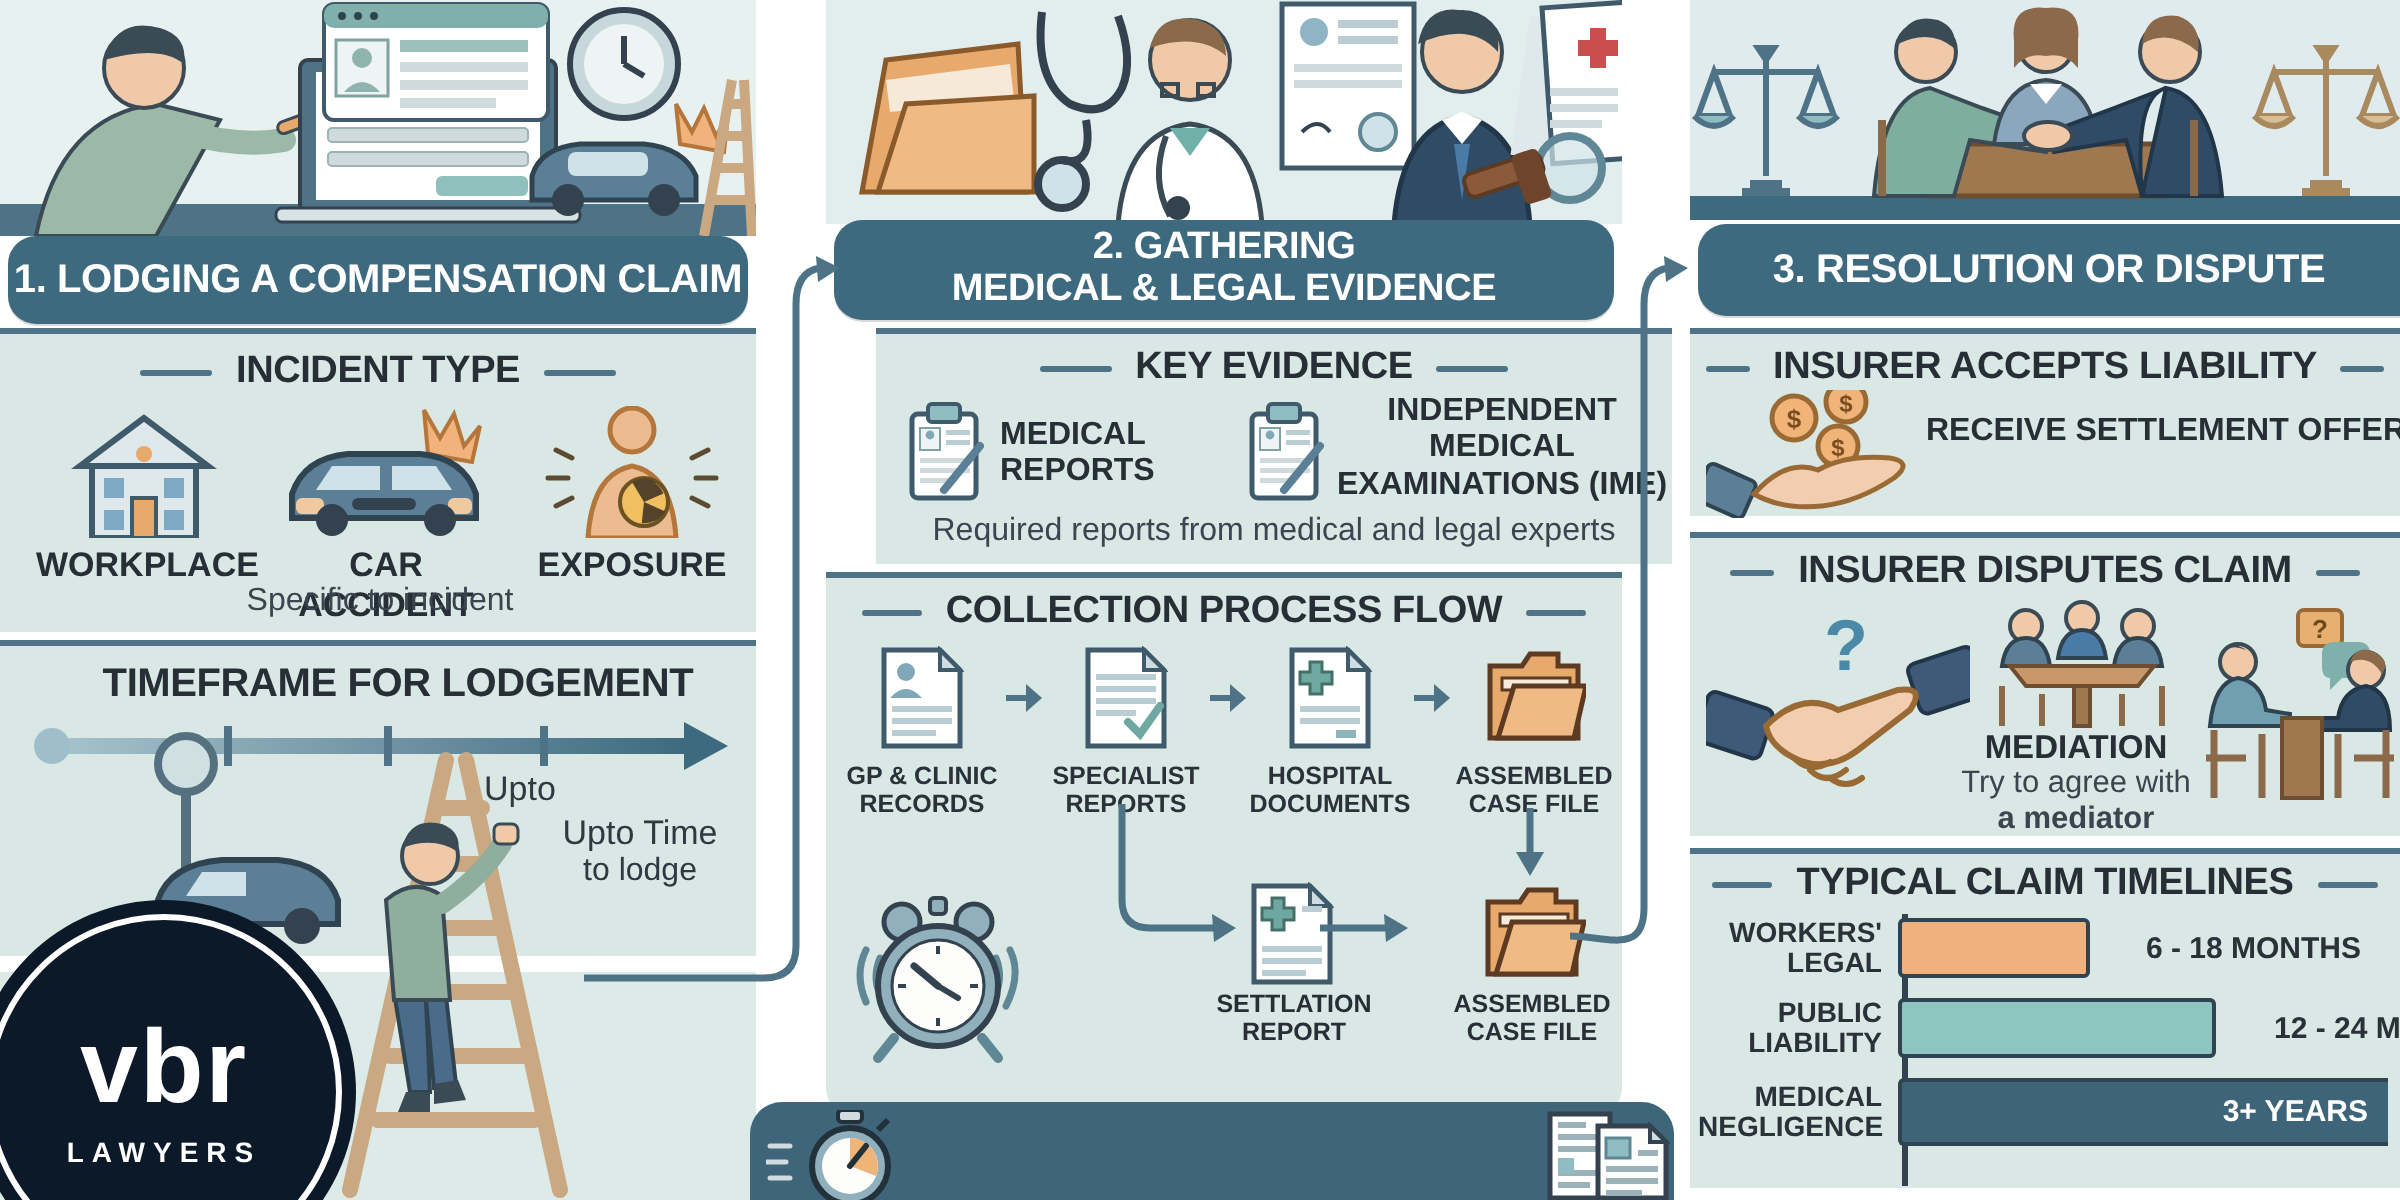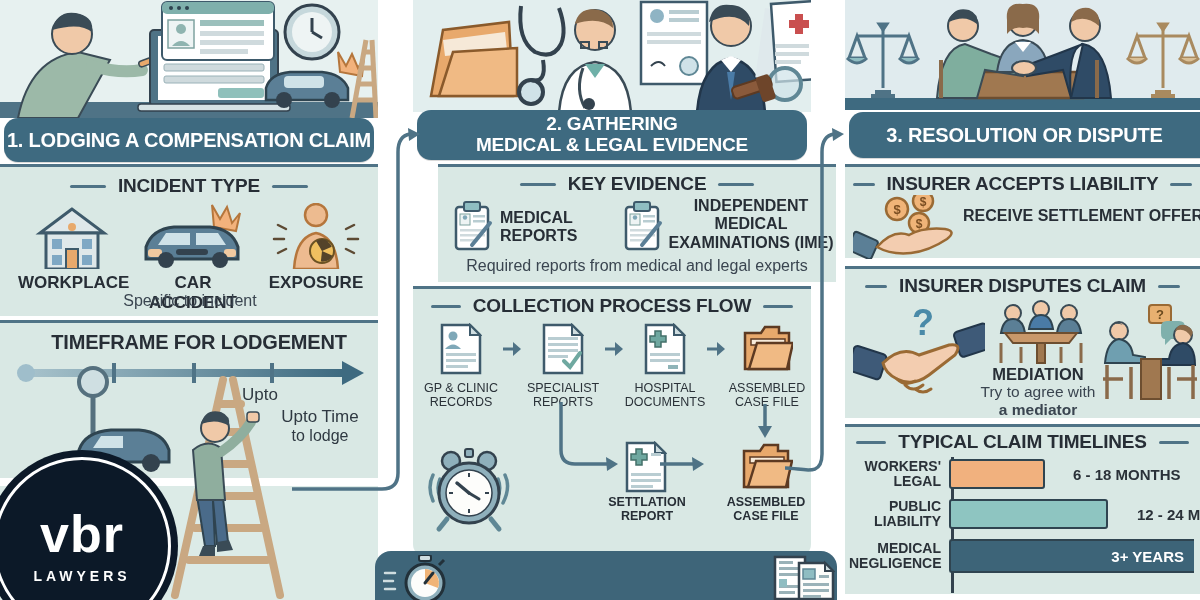--- a/index.html
+++ b/index.html
@@ -28,21 +28,21 @@
   .lbl { font-weight:bold; color:#272e36; text-align:center; }
   .note { color:#3a4550; text-align:center; }
 
   
   .inc-item { position:absolute; text-align:center; }
 
   
   .flow-row { position:absolute; left:6px; top:34px; display:flex; align-items:flex-start; }
   .flow-step { width:84px; display:flex; flex-direction:column; align-items:center; }
   .flow-arrow { width:18px; height:52px; display:flex; align-items:center; justify-content:center; }
-  .flow-step .cap { font-size:12.5px; font-weight:normal; line-height:1.15; text-align:center; margin-top:6px;}
+  .flow-step .cap { font-size:12.5px; font-weight:bold; line-height:1.15; text-align:center; margin-top:6px;}
 
   
   .chart-row { position:absolute; display:flex; align-items:center; }
   .cat { width:100px; text-align:right; font-weight:bold; font-size:14px; line-height:1.1; padding-right:8px; }
   .bar-track { position:relative; height:30px; width:245px; }
   .bar { height:100%; border:2px solid #2f4450; border-radius:3px;padding-left:28px; }
   .bar.noborder-r { border-right:none; border-radius:3px 0 0 3px; }
   .val { font-weight:bold; font-size:15px; margin-left:10px; white-space:nowrap; }
   .val-in { position:absolute; right:10px; top:50%; transform:translateY(-50%);
             color:#fff; font-weight:bold; font-size:15px; }

